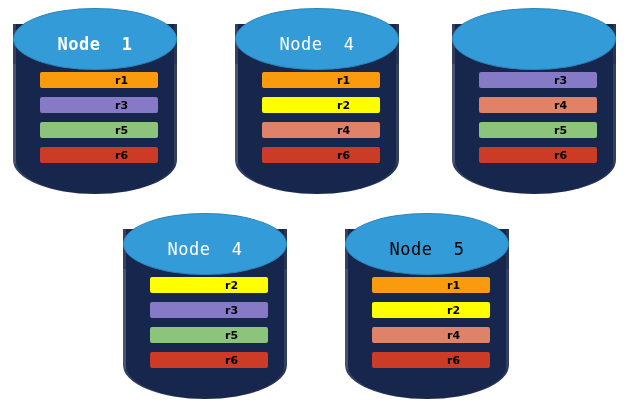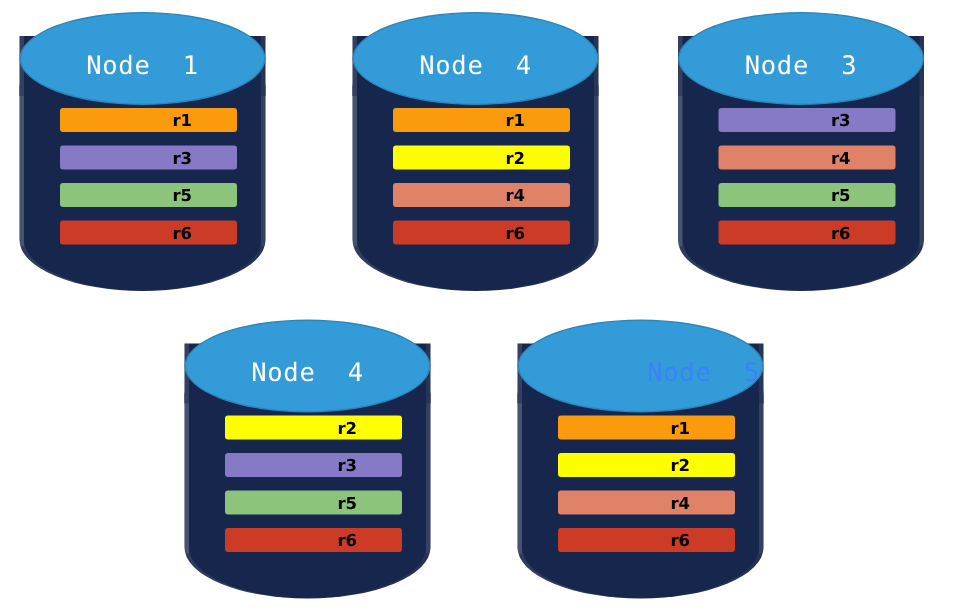--- a/index.html
+++ b/index.html
@@ -117,21 +117,21 @@
 </head>
 <body>
 
 <div id="canvas">
     <div class="node" style="left: 13px; top: 8px;">
       <div class="body" style="background: rgb(23, 38, 76);"></div>
       <div class="body-top-cover" style="background: rgb(23, 38, 76);"></div>
       <div class="body-edge-l"></div>
       <div class="body-edge-r"></div>
       <div class="cap" style="background: rgb(51, 156, 216);"></div>
-      <div class="cap-label" style="color: rgb(255, 255, 255);">Node  1</div>
+      <div class="cap-label" style="color: rgb(255, 255, 255); font-weight: bold;">Node  1</div>
       <div class="bars">
         <div class="bar" style="background: rgb(249, 155, 12); color: rgb(0, 0, 0);">r1</div>
         <div class="bar" style="background: rgb(134, 121, 197); color: rgb(0, 0, 0);">r3</div>
         <div class="bar" style="background: rgb(140, 196, 124); color: rgb(0, 0, 0);">r5</div>
         <div class="bar" style="background: rgb(204, 59, 38); color: rgb(0, 0, 0);">r6</div>
       </div>
     </div>
     <div class="node" style="left: 235px; top: 8px;">
       <div class="body" style="background: rgb(23, 38, 76);"></div>
       <div class="body-top-cover" style="background: rgb(23, 38, 76);"></div>
@@ -145,21 +145,20 @@
         <div class="bar" style="background: rgb(224, 130, 104); color: rgb(0, 0, 0);">r4</div>
         <div class="bar" style="background: rgb(204, 59, 38); color: rgb(0, 0, 0);">r6</div>
       </div>
     </div>
     <div class="node" style="left: 452px; top: 8px;">
       <div class="body" style="background: rgb(23, 38, 76);"></div>
       <div class="body-top-cover" style="background: rgb(23, 38, 76);"></div>
       <div class="body-edge-l"></div>
       <div class="body-edge-r"></div>
       <div class="cap" style="background: rgb(51, 156, 216);"></div>
-      <div class="cap-label" style="color: rgb(255, 255, 255);">Node  3</div>
       <div class="bars">
         <div class="bar" style="background: rgb(134, 121, 197); color: rgb(0, 0, 0);">r3</div>
         <div class="bar" style="background: rgb(224, 130, 104); color: rgb(0, 0, 0);">r4</div>
         <div class="bar" style="background: rgb(140, 196, 124); color: rgb(0, 0, 0);">r5</div>
         <div class="bar" style="background: rgb(204, 59, 38); color: rgb(0, 0, 0);">r6</div>
       </div>
     </div>
     <div class="node" style="left: 123px; top: 213px; text-decoration: underline;">
       <div class="body" style="background: rgb(23, 38, 76);"></div>
       <div class="body-top-cover" style="background: rgb(23, 38, 76);"></div>
@@ -173,21 +172,21 @@
         <div class="bar" style="background: rgb(140, 196, 124); color: rgb(0, 0, 0);">r5</div>
         <div class="bar" style="background: rgb(204, 59, 38); color: rgb(0, 0, 0);">r6</div>
       </div>
     </div>
     <div class="node" style="left: 345px; top: 213px;">
       <div class="body" style="background: rgb(23, 38, 76);"></div>
       <div class="body-top-cover" style="background: rgb(23, 38, 76);"></div>
       <div class="body-edge-l"></div>
       <div class="body-edge-r"></div>
       <div class="cap" style="background: rgb(51, 156, 216);"></div>
-      <div class="cap-label" style="color: #3b82f6; margin-left: 42px;">Node  5</div>
+      <div class="cap-label" style="color: #000000;">Node  5</div>
       <div class="bars">
         <div class="bar" style="background: rgb(249, 155, 12); color: rgb(0, 0, 0);">r1</div>
         <div class="bar" style="background: rgb(255, 255, 0); color: rgb(0, 0, 0);">r2</div>
         <div class="bar" style="background: rgb(224, 130, 104); color: rgb(0, 0, 0);">r4</div>
         <div class="bar" style="background: rgb(204, 59, 38); color: rgb(0, 0, 0);">r6</div>
       </div>
     </div>
   </div>
 
 </body></html>

